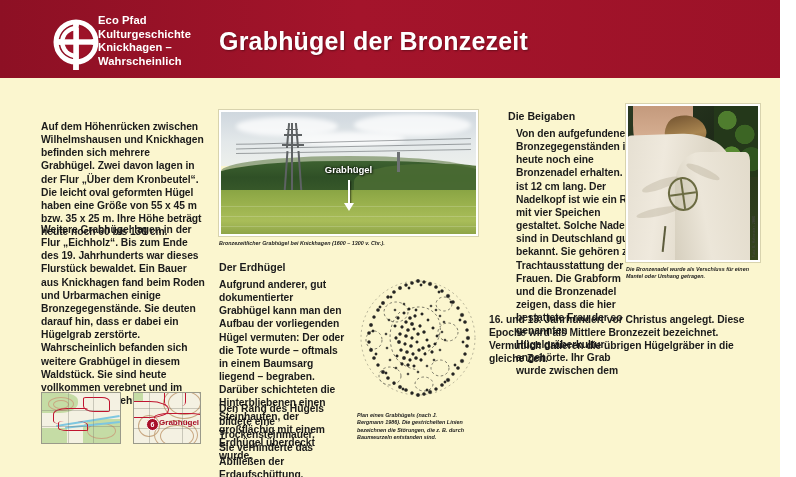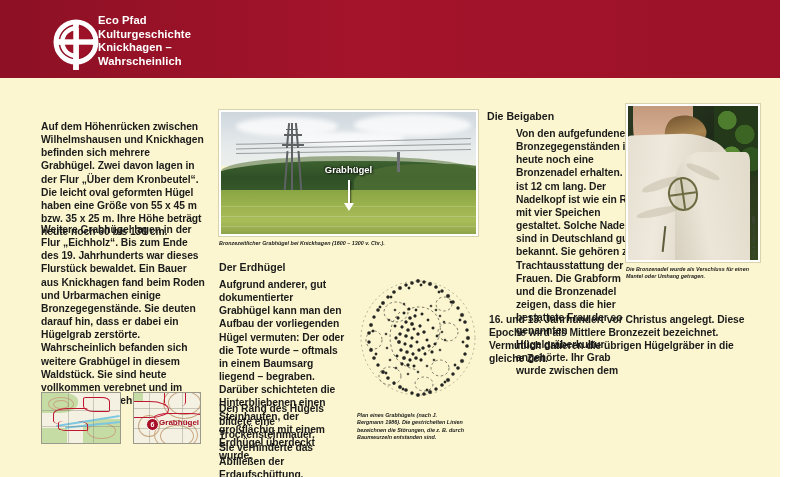--- a/index.html
+++ b/index.html
@@ -85,21 +85,21 @@
     line-height: 7.4px;
     letter-spacing: 0px;
   }
 
   
   #col-left-1  { left: 41px; top: 120px; width: 165px; }
   #col-left-2  { left: 41px; top: 223px; width: 165px; }
   #mid-head    { left: 219px; top: 261px; }
   #col-mid-1   { left: 219px; top: 278px; width: 126px; }
   #col-mid-2   { left: 219px; top: 402px; width: 130px; }
-  #right-head  { left: 487px; top: 110px; }
+  #right-head  { left: 508px; top: 110px; }
   #col-right-1 { left: 489px; top: 127px; width: 125px; margin-left: 27px; }
   #col-right-2 { left: 489px; top: 313px; width: 270px; }
   #col-right-3 { left: 489px; top: 371px; width: 270px; }
 
   
   .photo {
     position: absolute;
     box-sizing: border-box;
     overflow: hidden;
   }
@@ -349,20 +349,21 @@
       <rect x="17" y="23.3" width="14" height="5.4" fill="#ffffff"></rect>
     </svg>
 
     <div class="brand">
       <div>Eco Pfad</div>
       <div>Kulturgeschichte</div>
       <div>Knickhagen –</div>
       <div>Wahrscheinlich</div>
     </div>
 
+    <div class="page-title">Grabhügel der Bronzezeit</div>
   </div>
   <div class="header-underline"></div>
 
   <div class="body-text" id="col-left-1" style="white-space:pre-wrap;">Auf dem Höhenrücken zwischen Wilhelmshausen und Knickhagen befinden sich mehrere Grabhügel. Zwei davon lagen in der Flur „Über dem Kronbeutel“.
 Die leicht oval geformten Hügel haben eine Größe von 55 x 45 m bzw. 35 x 25 m. Ihre Höhe beträgt heute noch 60 bis 130 cm.</div>
   <div class="body-text" id="col-left-2">Weitere Grabhügel lagen in der Flur „Eichholz“. Bis zum Ende des 19. Jahrhunderts war dieses Flurstück bewaldet. Ein Bauer aus Knickhagen fand beim Roden und Urbarmachen einige Bronzegegenstände. Sie deuten darauf hin, dass er dabei ein Hügelgrab zerstörte. Wahrscheinlich befanden sich weitere Grabhügel in diesem Waldstück. Sie sind heute vollkommen verebnet und im Gelände nicht mehr sichtbar.</div>
 
   <div class="photo" id="photo-landscape">
     <div class="sky"></div>
     <div class="cloud" style="left:6%;top:4%;width:40%;height:16%;"></div>

